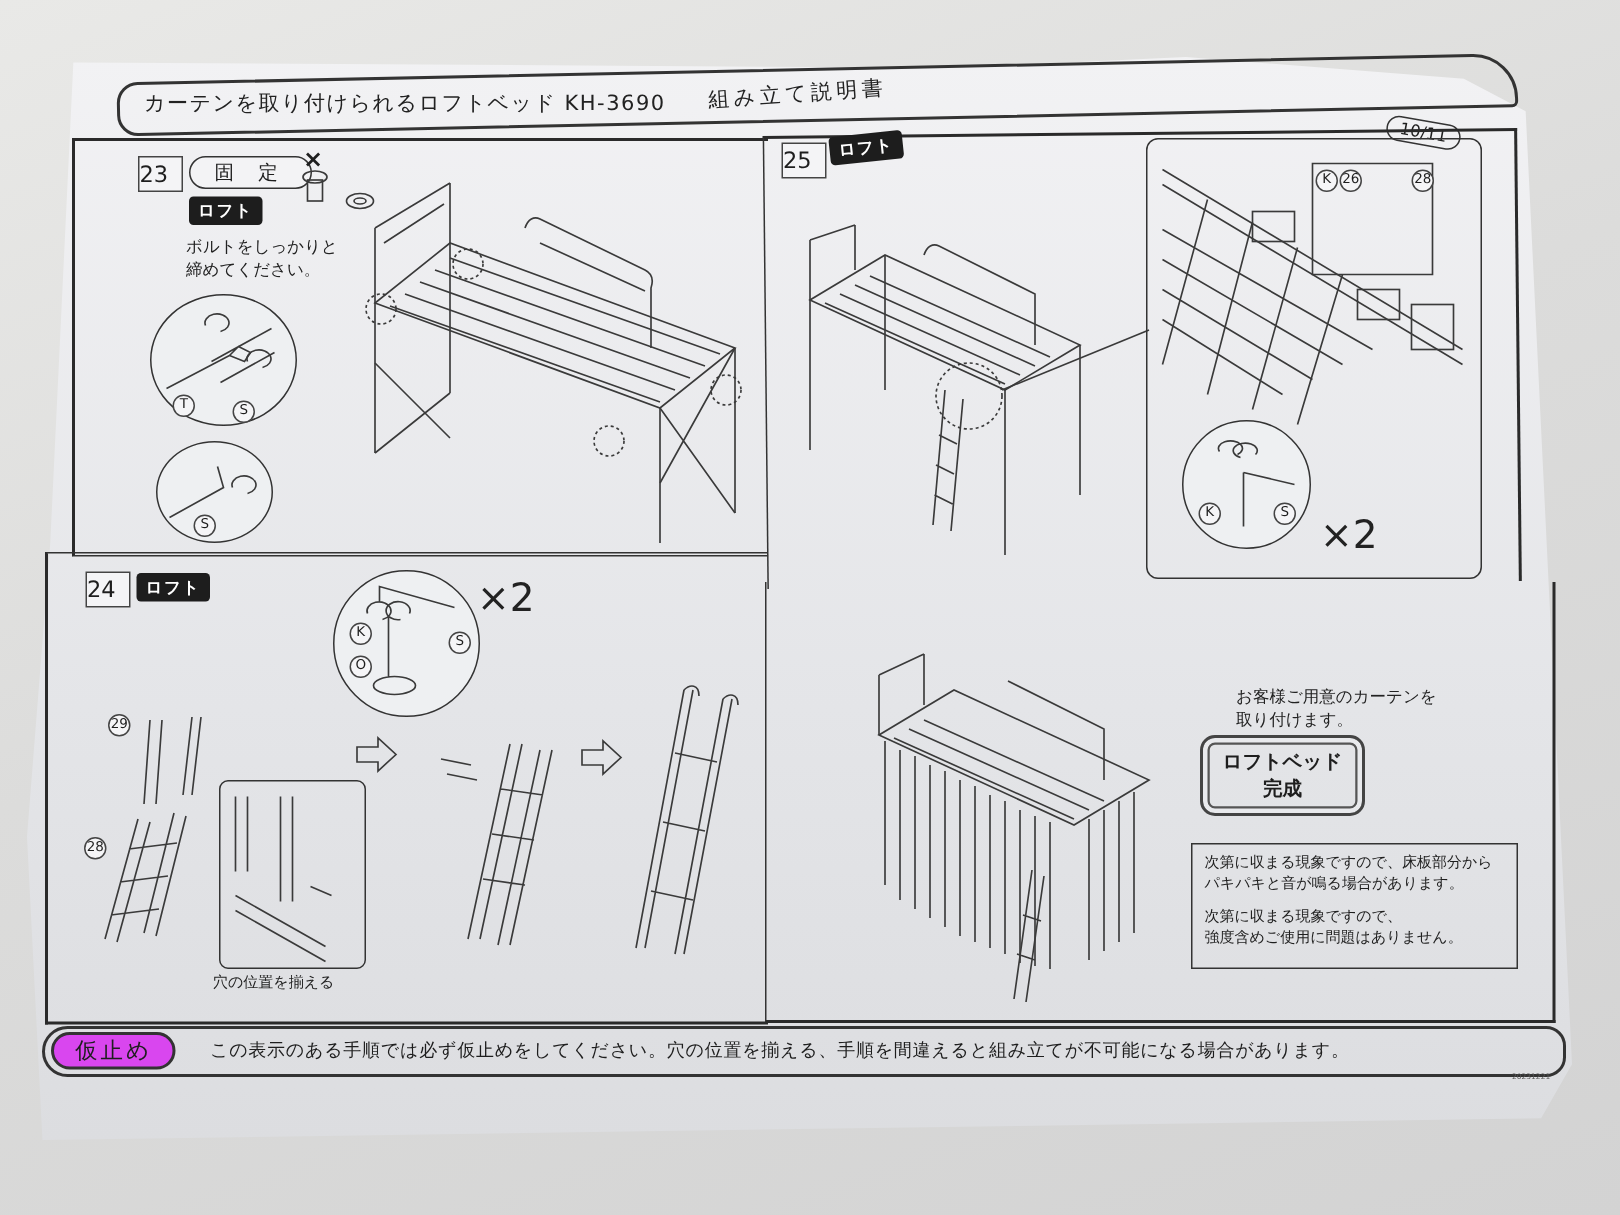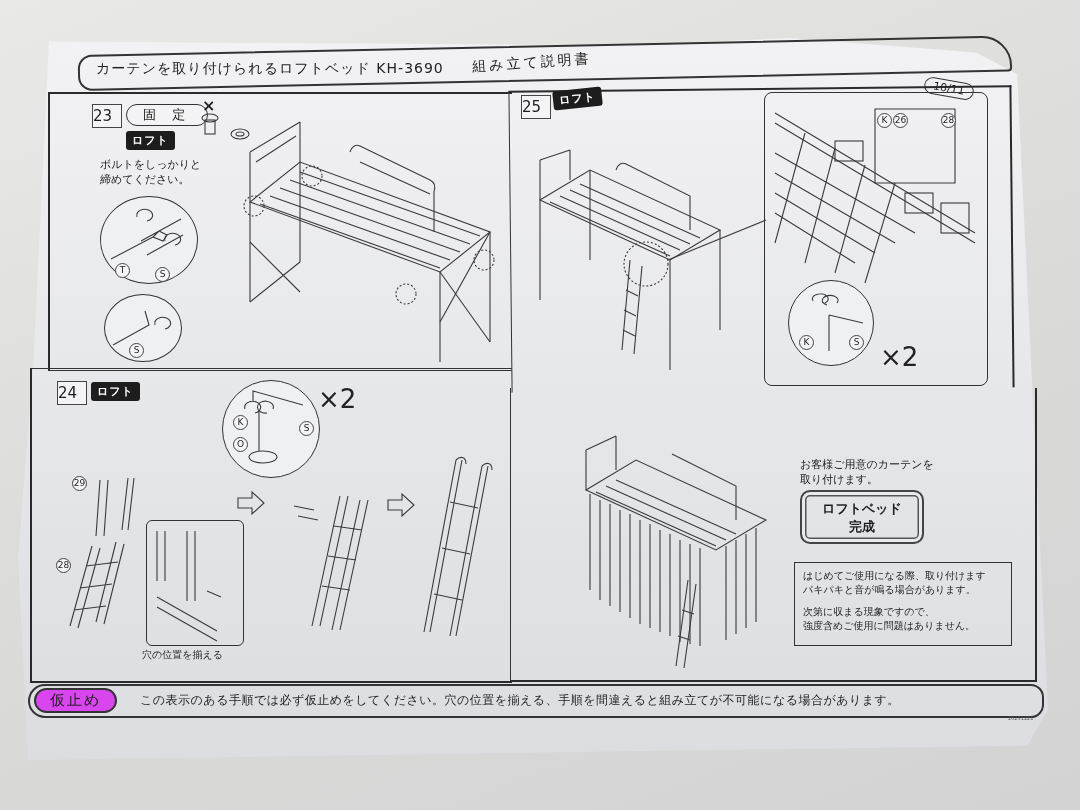--- a/index.html
+++ b/index.html
@@ -40,31 +40,31 @@
     font-size:15px; text-align:left; line-height:22px;
   }
   .tag-loft {
     position:absolute; background:#1d1d1d; color:#fff; font-size:11px; font-weight:bold;
     padding:2px 6px; border-radius:3px; letter-spacing:1px;
   }
   .tag-fix {
     position:absolute; border:1.5px solid #333; border-radius:12px; font-size:13px;
     padding:1px 16px; letter-spacing:6px; background:#f3f3f5;
   }
-  .note-text { position:absolute; font-size:11px; line-height:15px; color:#222; }
+  .note-text { position:absolute; font-size:11px; line-height:15px; color:#222;margin-left:24px; }
   .circle-detail {
     position:absolute; border:1.5px solid #333; border-radius:50%; background:#eef0f2;
   }
   .mark-circle {
     position:absolute; width:13px; height:13px; border:1px solid #444; border-radius:50%;
     font-size:9px; text-align:center; line-height:13px; background:#f5f5f7;
   }
   .times-two { position:absolute; font-size:26px; color:#222; }
   .complete-box {
-    position:absolute; left:800px; top:490px; width:124px; height:54px;
+    position:absolute; left:800px; top:490px; width:110px; height:54px;
     border:2px solid #444; border-radius:10px; box-shadow: inset 0 0 0 3px #e9eaed, inset 0 0 0 4.5px #555;
     text-align:center; font-size:13px; font-weight:bold; line-height:18px; padding-top:8px; box-sizing:border-box;
   }
   .warn-box {
     position:absolute; left:794px; top:562px; width:218px; height:84px;
     border:1.5px solid #333; padding:6px 8px; box-sizing:border-box;
     font-size:10px; line-height:14px;
   }
   .footer-bar {
     position:absolute; left:28px; top:684px; width:1012px; height:30px;
@@ -214,21 +214,21 @@
 </svg>
 <div class="note-text" style="left:800px;top:457px;">
   <div>お客様ご用意のカーテンを</div>
   <div>取り付けます。</div>
 </div>
 <div class="complete-box">
   <div>ロフトベッド</div>
   <div>完成</div>
 </div>
 <div class="warn-box">
-  <div>はじめてご使用になる際、取り付けます</div>
+  <div>次第に収まる現象ですので、床板部分から</div>
   <div>パキパキと音が鳴る場合があります。</div>
   <div style="height:8px;"></div>
   <div>次第に収まる現象ですので、</div>
   <div>強度含めご使用に問題はありません。</div>
 </div>
 
 <div class="footer-bar"></div>
 <div class="footer-tag">仮止め</div>
 <div class="footer-text">この表示のある手順では必ず仮止めをしてください。穴の位置を揃える、手順を間違えると組み立てが不可能になる場合があります。</div>
 <div class="doc-code">20231221</div>

